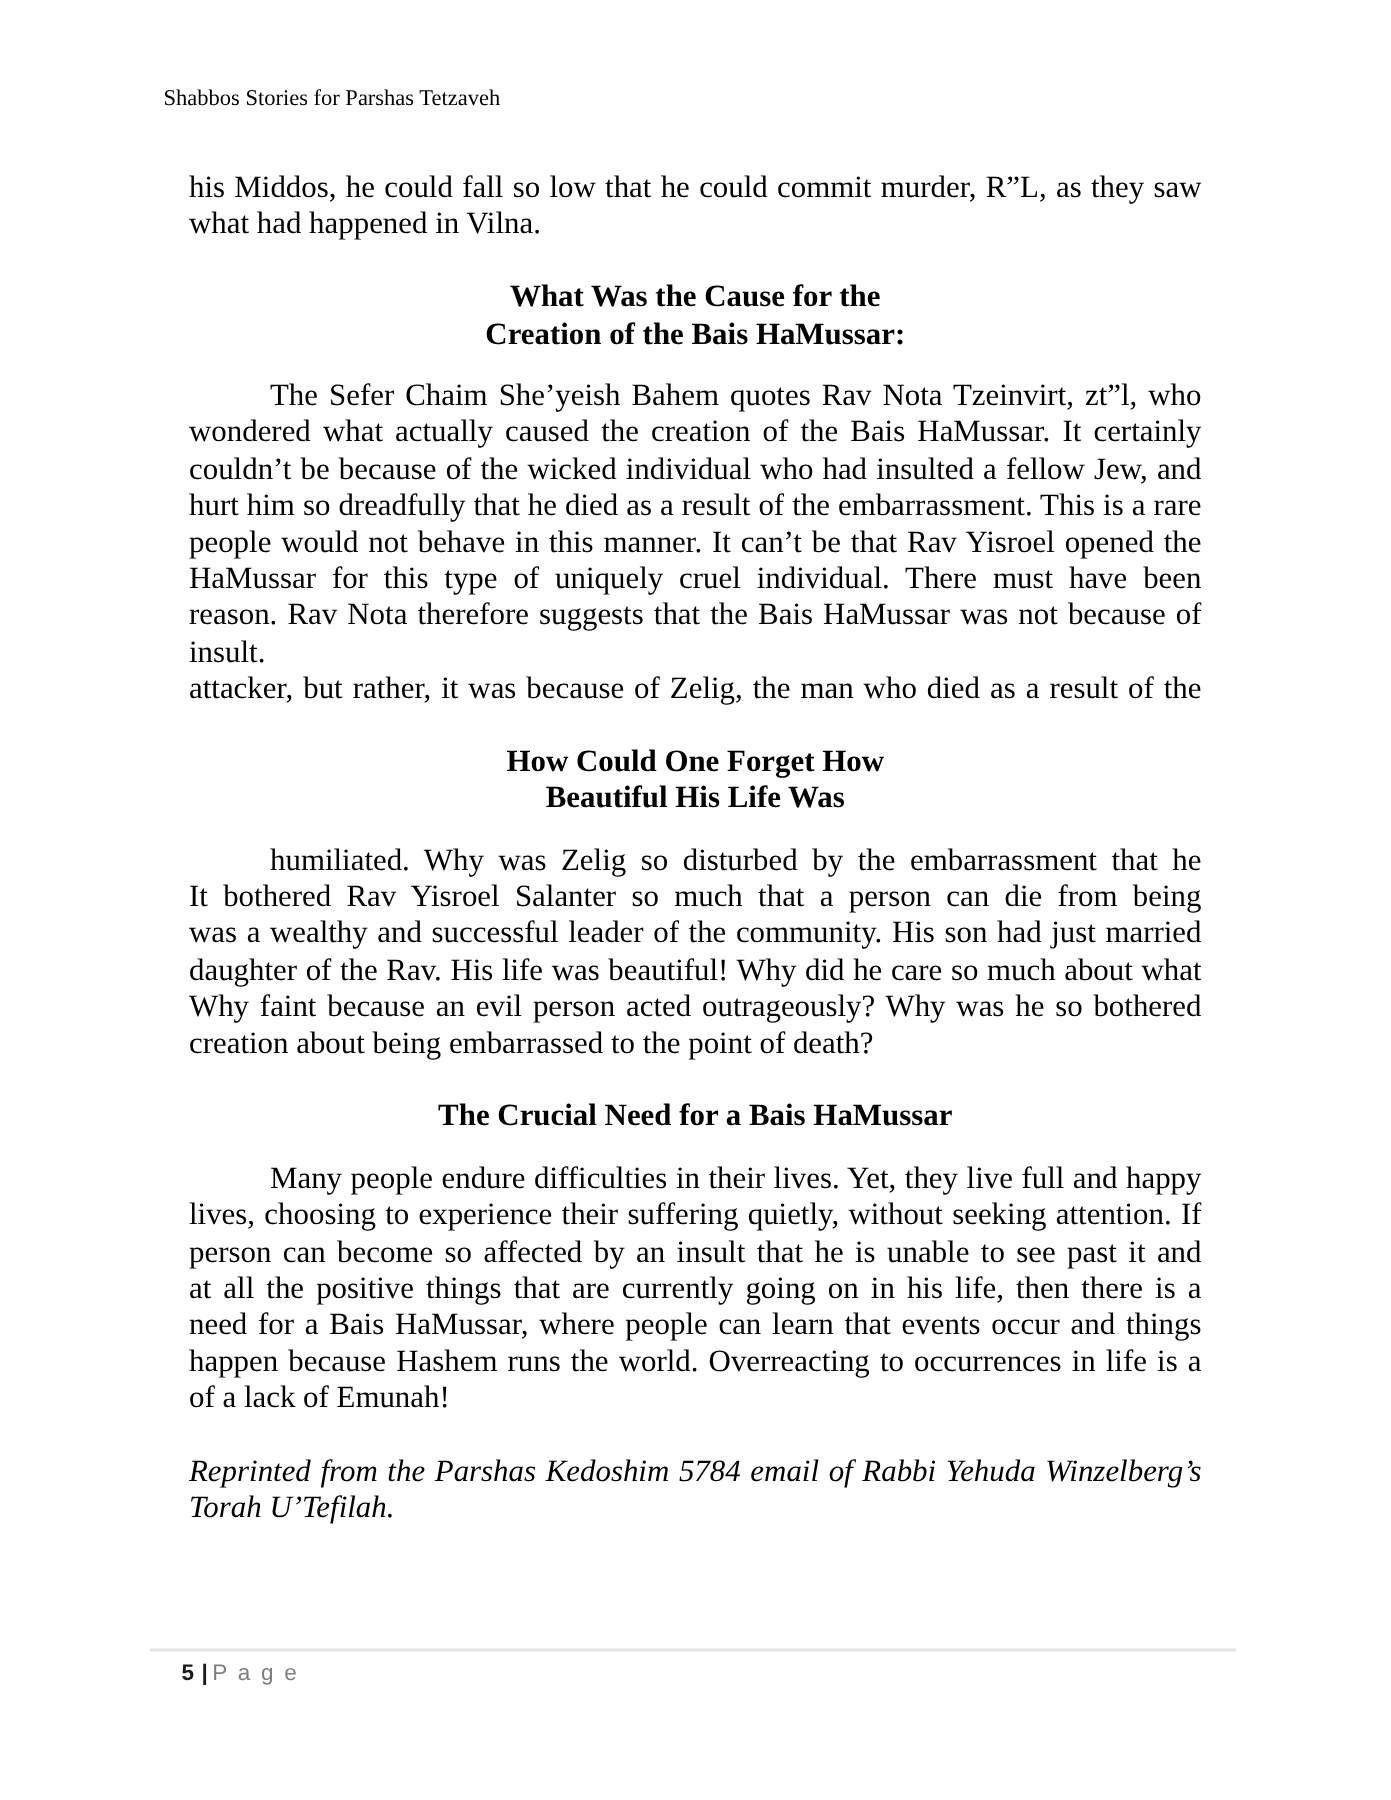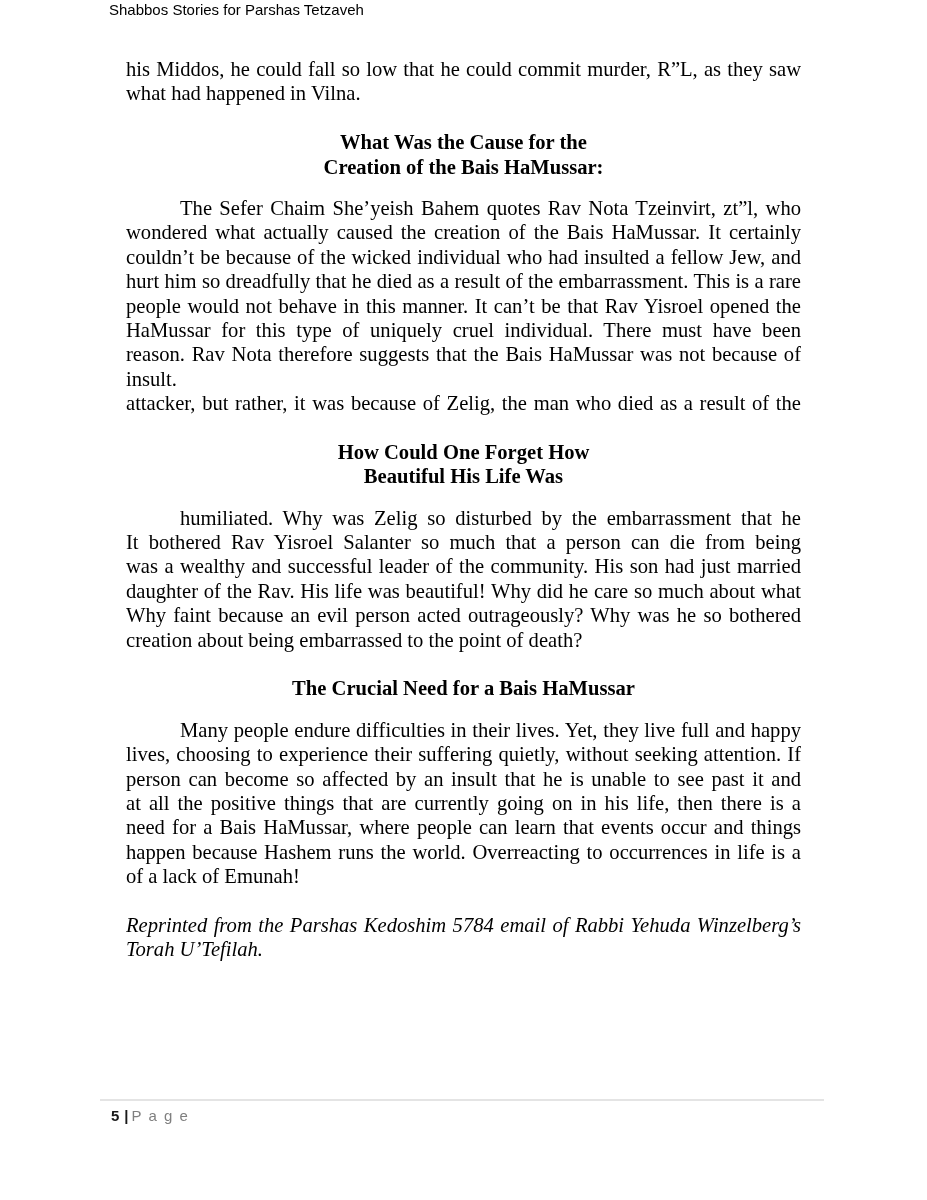--- a/index.html
+++ b/index.html
@@ -16,21 +16,22 @@
     font-family: "Liberation Serif", serif;
     overflow: hidden;
   }
   .content {
     position: absolute;
     left: 109px;
     width: 709px;
     top: 0;
   }
   .doc-header {
-    font-family: Liberation Sans, sans-serif;
+    margin-top: 56px;
+    font-family: Liberation Serif, serif;
     font-size: 15px;
     line-height: 20px;
     color: #000000;
   }
   .body-text {
     font-size: 20.6px;
     line-height: 24.4px;
   }
   .para { margin: 17px; }
   .intro { margin-top: 37px; }
@@ -62,21 +63,21 @@
     left: 100px;
     width: 724px;
     top: 1099px;
   }
   .footer-rule {
     border-top: 2px solid #e4e4e4;
     height: 0;
   }
   .footer-text {
     margin-top: 6px;
-    margin-left: 11px;
+    margin-left: 21px;
     font-family: "Liberation Sans", sans-serif;
     font-size: 15px;
     line-height: 18px;
   }
   .page-num {
     font-weight: bold;
     color: #1a1a1a;
   }
   .pipe {
     font-weight: bold;

